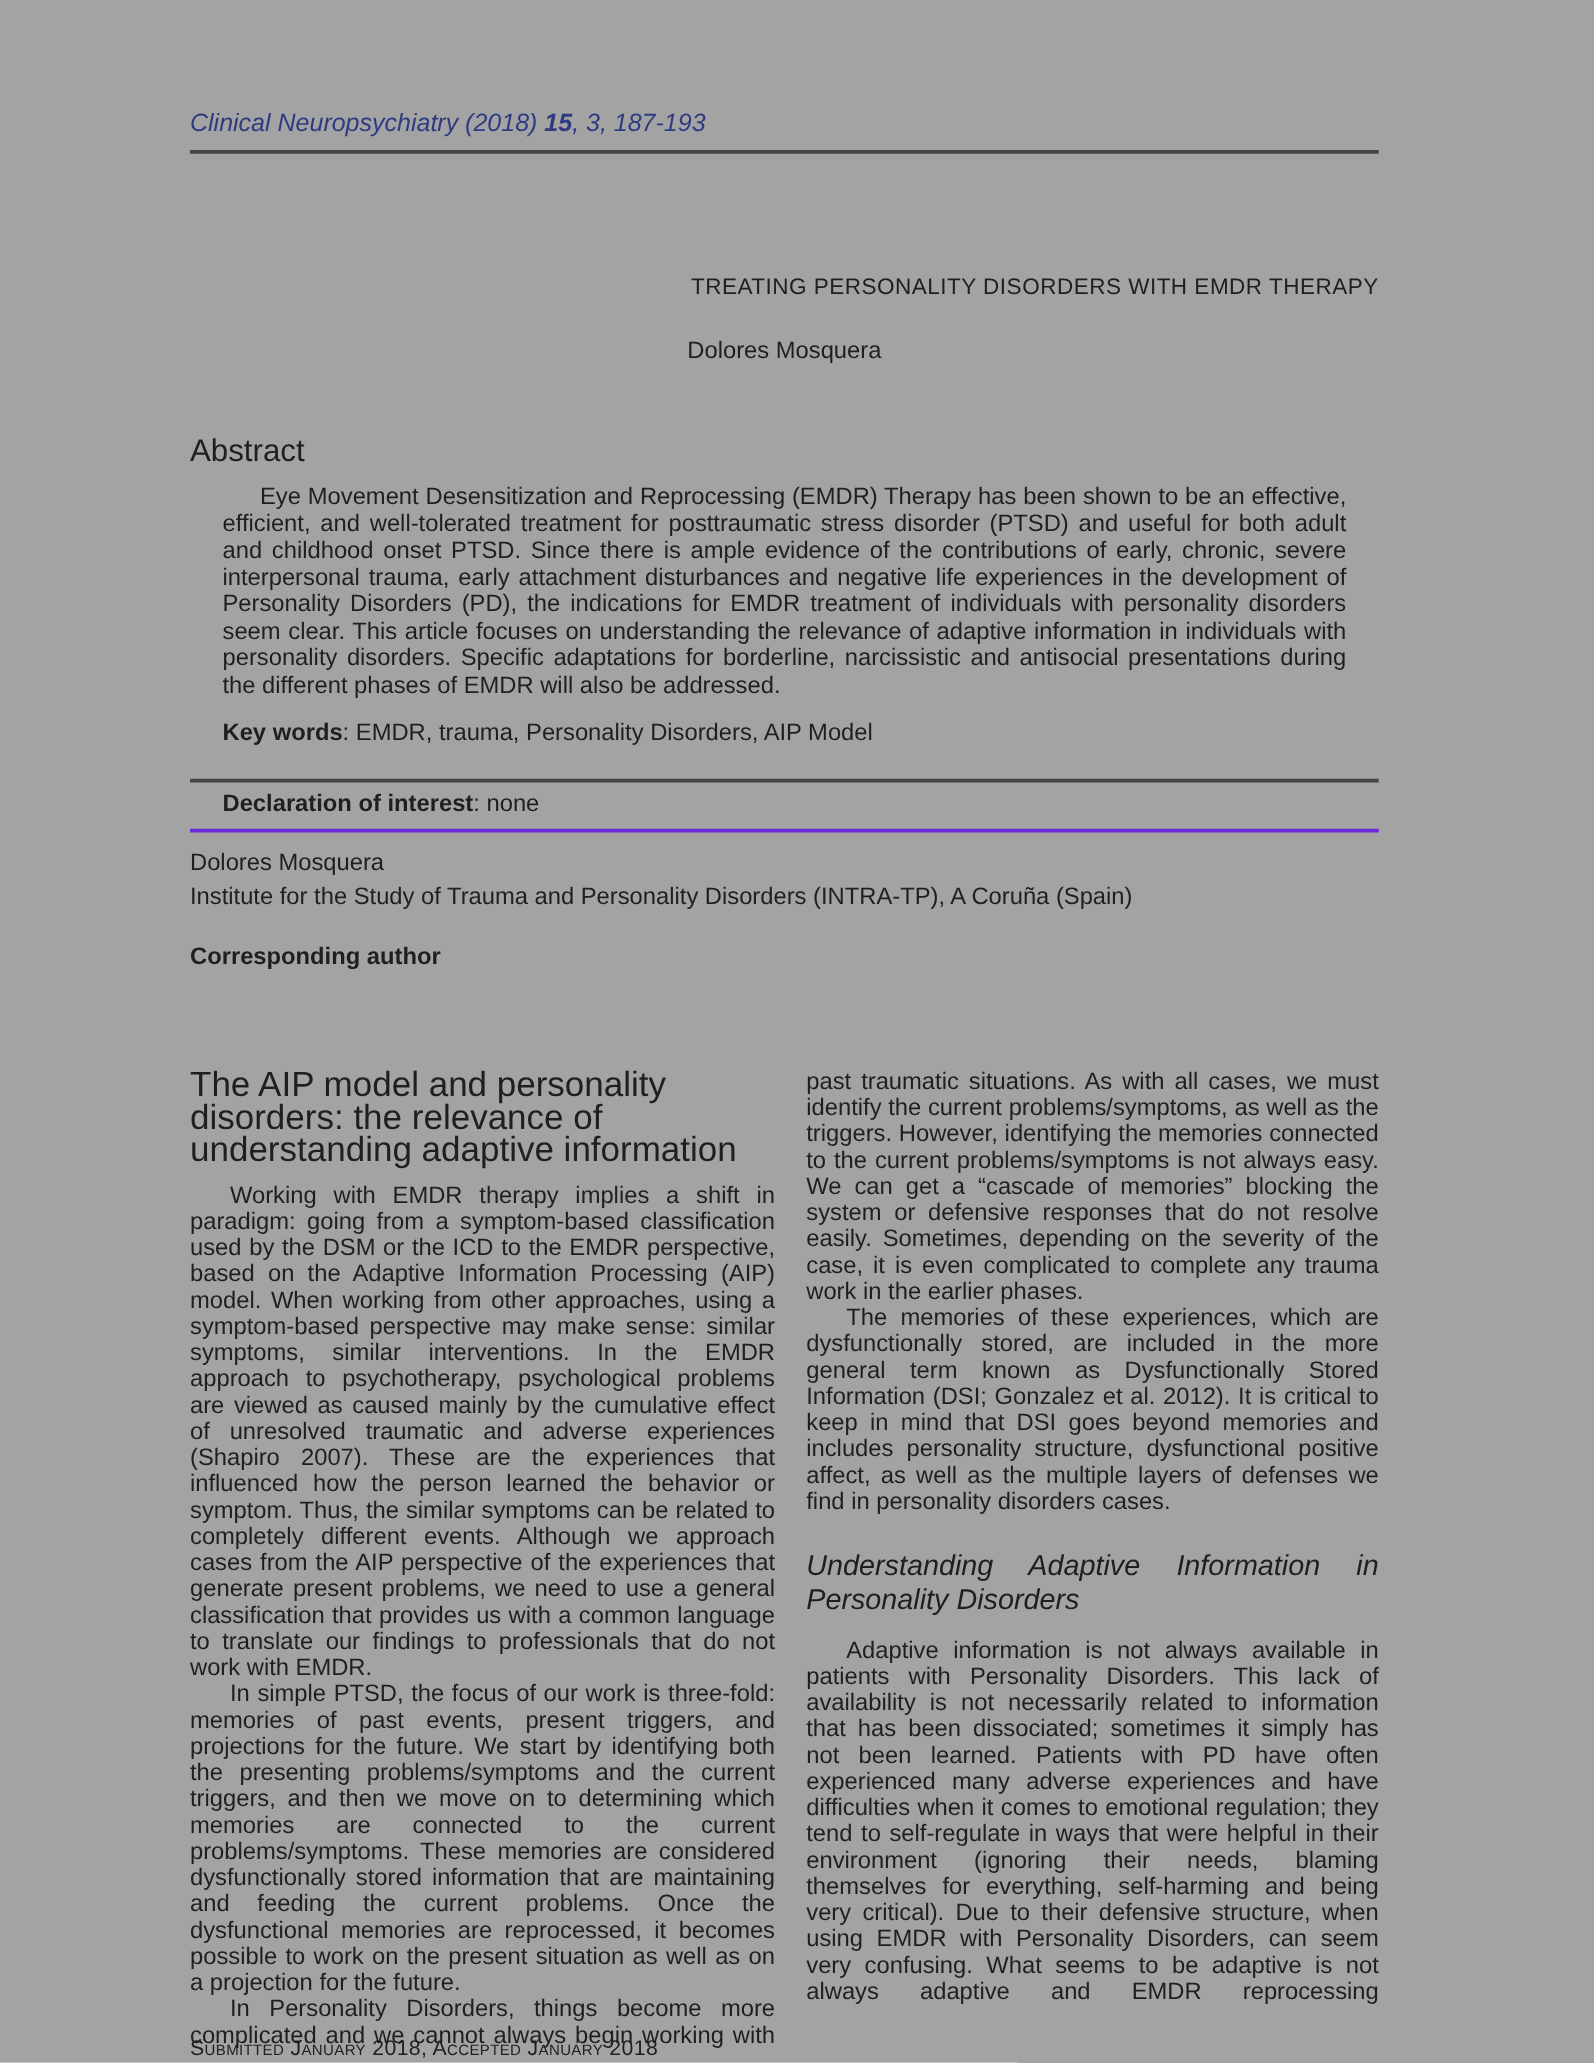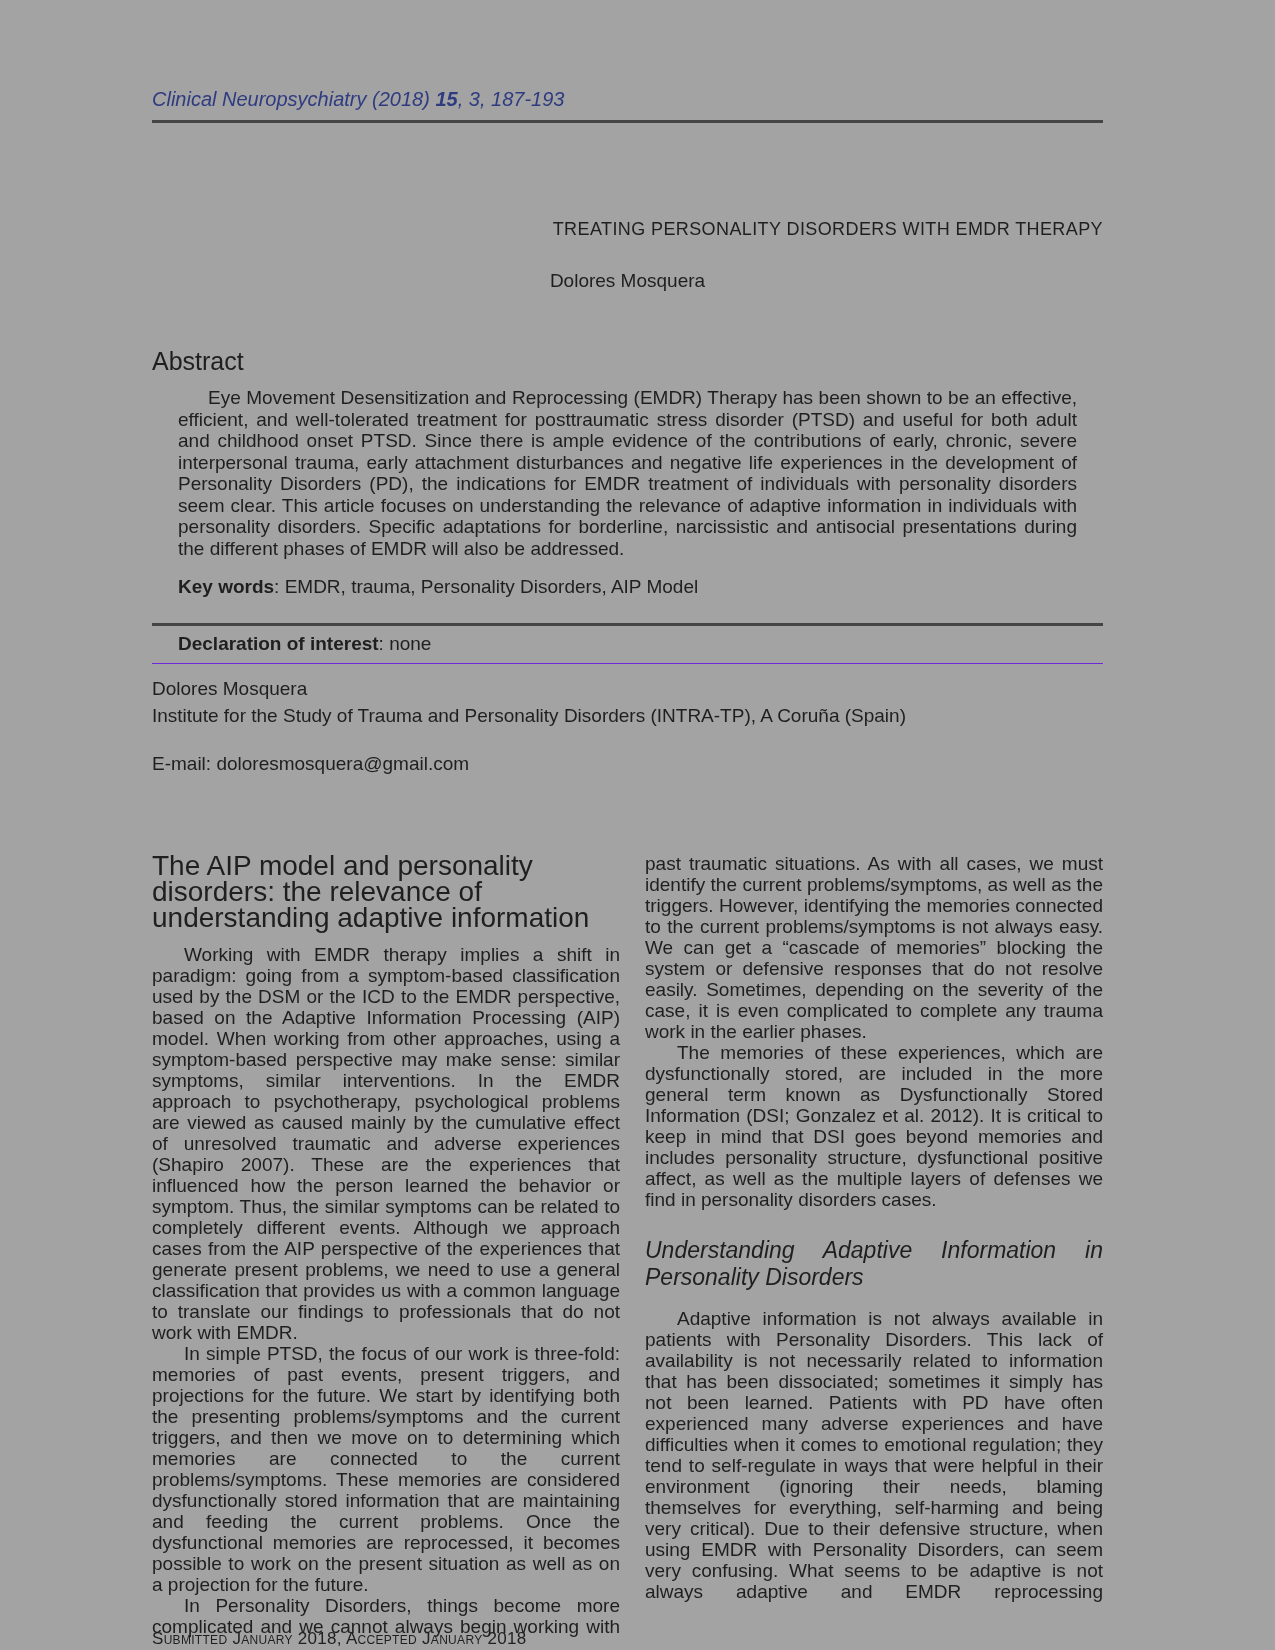--- a/index.html
+++ b/index.html
@@ -45,21 +45,21 @@
     line-height: 21.5px;
     text-align: justify;
     text-indent: 30px;
   }
   .keywords-line { margin: 17px 26px 0 26px; font-size: 19px; }
   .bold { font-weight: bold; }
 
   .declaration-block {
     margin-top: 25px;
     border-top: 3px solid #454545;
-    border-bottom: 1px solid #6d28d9;
+    border-bottom: 3px solid #6d28d9;
     padding: 7px 0 8px 0;
   }
   .declaration-line { margin: 0 26px; font-size: 19px; }
 
   .author-block { margin-top: 11px; font-size: 19px; line-height: 27px; }
   .corresponding-block { margin-top: 21px; font-size: 19px; line-height: 27px; }
 
   .columns { display: flex; gap: 25px; margin-top: 76px; }
   .col-left  { width: 468px; }
   .col-right { width: 458px; }
@@ -123,21 +123,21 @@
         <span class="bold">Declaration of interest</span><span>: none</span>
       </p>
     </div>
 
     <div class="author-block">
       <div>Dolores Mosquera</div>
       <div>Institute for the Study of Trauma and Personality Disorders (INTRA-TP), A Coruña (Spain)</div>
     </div>
 
     <div class="corresponding-block">
-      <div>E-mail: doloresmosquera@gmail.com</div>
+      <div class="bold">Corresponding author</div>
     </div>
 
     <div class="columns">
       <div class="col-left">
         <h3 class="section-heading">The AIP model and personality disorders: the relevance of understanding adaptive information</h3>
         <p class="body-para">Working with EMDR therapy implies a shift in paradigm: going from a symptom-based classification used by the DSM or the ICD to the EMDR perspective, based on the Adaptive Information Processing (AIP) model. When working from other approaches, using a symptom-based perspective may make sense: similar symptoms, similar interventions. In the EMDR approach to psychotherapy, psychological problems are viewed as caused mainly by the cumulative effect of unresolved traumatic and adverse experiences (Shapiro 2007). These are the experiences that influenced how the person learned the behavior or symptom. Thus, the similar symptoms can be related to completely different events. Although we approach cases from the AIP perspective of the experiences that generate present problems, we need to use a general classification that provides us with a common language to translate our findings to professionals that do not work with EMDR.</p>
         <p class="body-para">In simple PTSD, the focus of our work is three-fold: memories of past events, present triggers, and projections for the future. We start by identifying both the presenting problems/symptoms and the current triggers, and then we move on to determining which memories are connected to the current problems/symptoms. These memories are considered dysfunctionally stored information that are maintaining and feeding the current problems. Once the dysfunctional memories are reprocessed, it becomes possible to work on the present situation as well as on a projection for the future.</p>
         <p class="body-para continues">In Personality Disorders, things become more complicated and we cannot always begin working with</p>
       </div>
       <div class="col-right">

